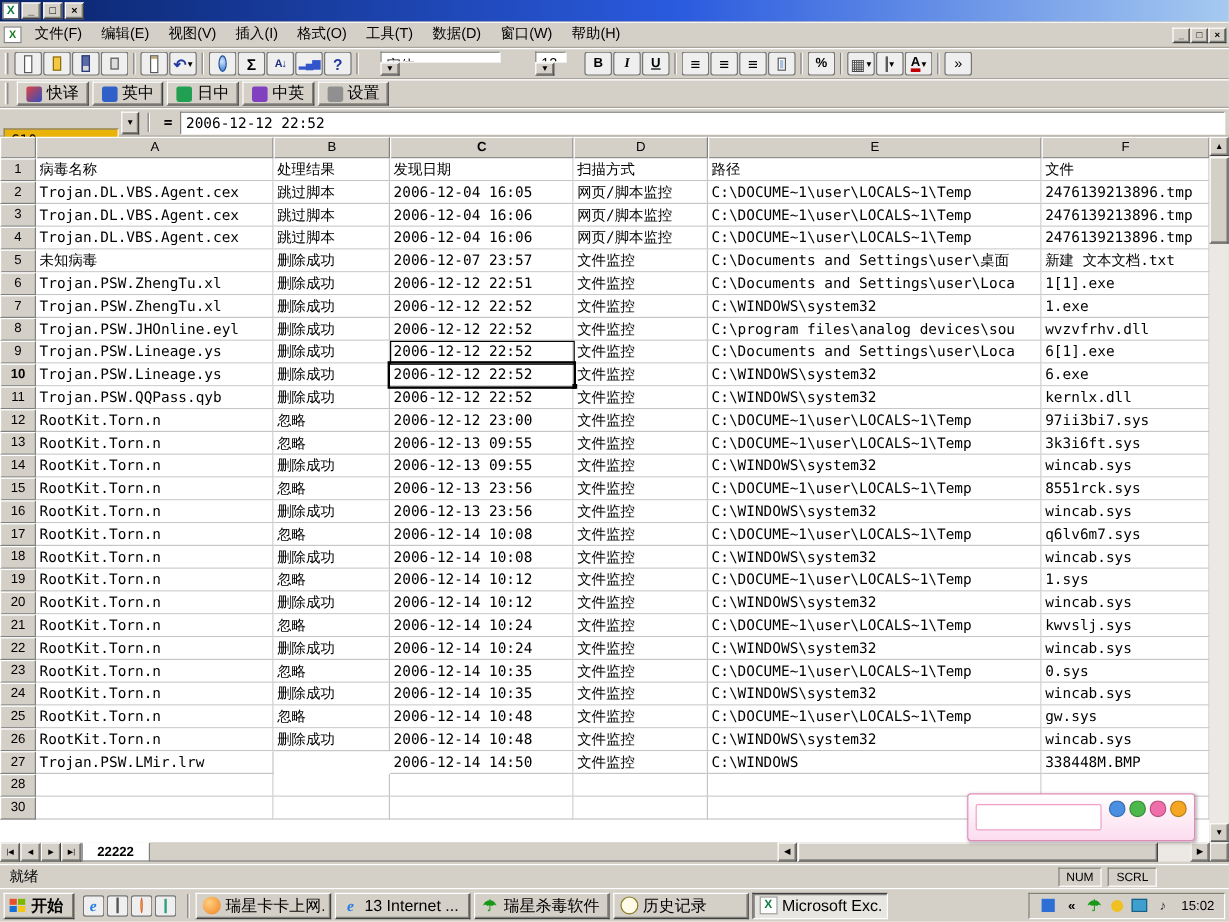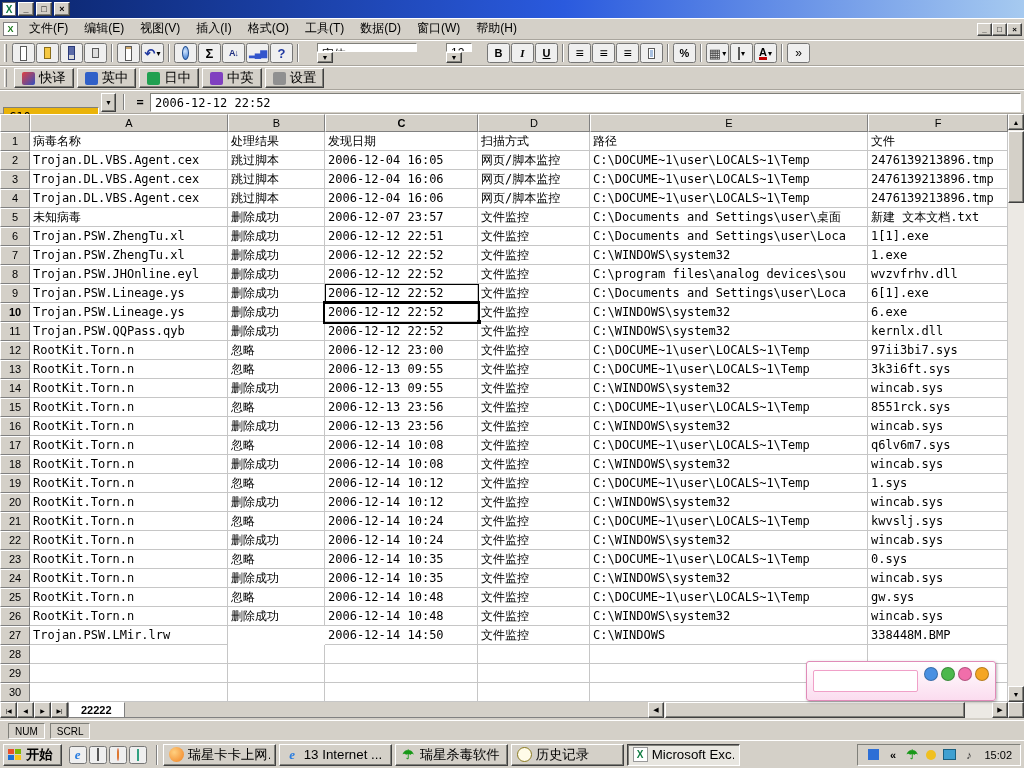--- a/index.html
+++ b/index.html
@@ -516,29 +516,20 @@
         </div>
         <div class="grid-row" data-name="sheet-row-28">
           <div class="row-hdr" data-name="row-header-28">28</div>
           <div class="cell" data-name="cell-A28" style="flex: 0 0 198px;"></div>
           <div class="cell" data-name="cell-B28" style="flex: 0 0 97px;"></div>
           <div class="cell" data-name="cell-C28" style="flex: 0 0 153px;"></div>
           <div class="cell" data-name="cell-D28" style="flex: 0 0 112px;"></div>
           <div class="cell" data-name="cell-E28" style="flex: 0 0 278px;"></div>
           <div class="cell" data-name="cell-F28" style="flex: 0 0 140px;"></div>
         </div>
-        <div class="grid-row" data-name="sheet-row-29">
-          <div class="row-hdr" data-name="row-header-29">29</div>
-          <div class="cell" data-name="cell-A29" style="flex: 0 0 198px;"></div>
-          <div class="cell" data-name="cell-B29" style="flex: 0 0 97px;"></div>
-          <div class="cell" data-name="cell-C29" style="flex: 0 0 153px;"></div>
-          <div class="cell" data-name="cell-D29" style="flex: 0 0 112px;"></div>
-          <div class="cell" data-name="cell-E29" style="flex: 0 0 278px;"></div>
-          <div class="cell" data-name="cell-F29" style="flex: 0 0 140px;"></div>
-        </div>
         <div class="grid-row" data-name="sheet-row-30">
           <div class="row-hdr" data-name="row-header-30">30</div>
           <div class="cell" data-name="cell-A30" style="flex: 0 0 198px;"></div>
           <div class="cell" data-name="cell-B30" style="flex: 0 0 97px;"></div>
           <div class="cell" data-name="cell-C30" style="flex: 0 0 153px;"></div>
           <div class="cell" data-name="cell-D30" style="flex: 0 0 112px;"></div>
           <div class="cell" data-name="cell-E30" style="flex: 0 0 278px;"></div>
           <div class="cell" data-name="cell-F30" style="flex: 0 0 140px;"></div>
         </div>
       </div>
@@ -572,20 +563,21 @@
     <div class="popup-input" data-name="popup-search-input"></div>
     <div class="popup-btns" data-name="popup-buttons">
         <button class="popup-btn" data-name="blue-round-icon" style="background: rgb(74, 144, 226);"></button>
         <button class="popup-btn" data-name="green-round-icon" style="background: rgb(76, 184, 76);"></button>
         <button class="popup-btn" data-name="pink-round-icon" style="background: rgb(240, 110, 170);"></button>
         <button class="popup-btn" data-name="orange-round-icon" style="background: rgb(245, 166, 35);"></button>
       </div>
   </div>
 
   <div class="statusbar" data-name="status-bar">
+    <div class="status-ready" data-name="status-ready-text">就绪</div>
     <div class="status-box s" data-name="num-lock-indicator">NUM</div>
     <div class="status-box s" data-name="scroll-lock-indicator">SCRL</div>
   </div>
 
   <div class="taskbar" data-name="taskbar">
     <button class="start-btn r" data-name="start-button">
       <span class="flag" data-name="windows-logo-icon">
           <i class="f1"></i>
           <i class="f2"></i>
           <i class="f3"></i>

